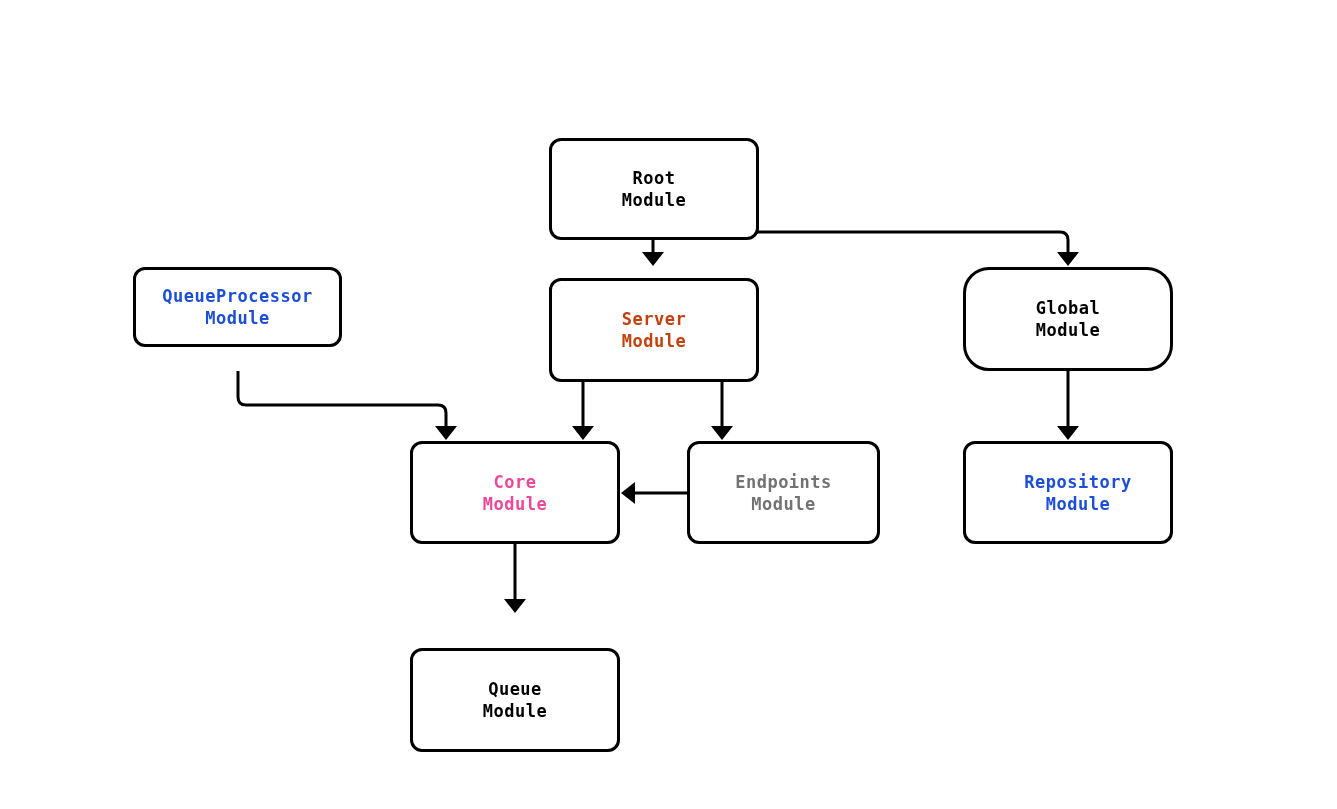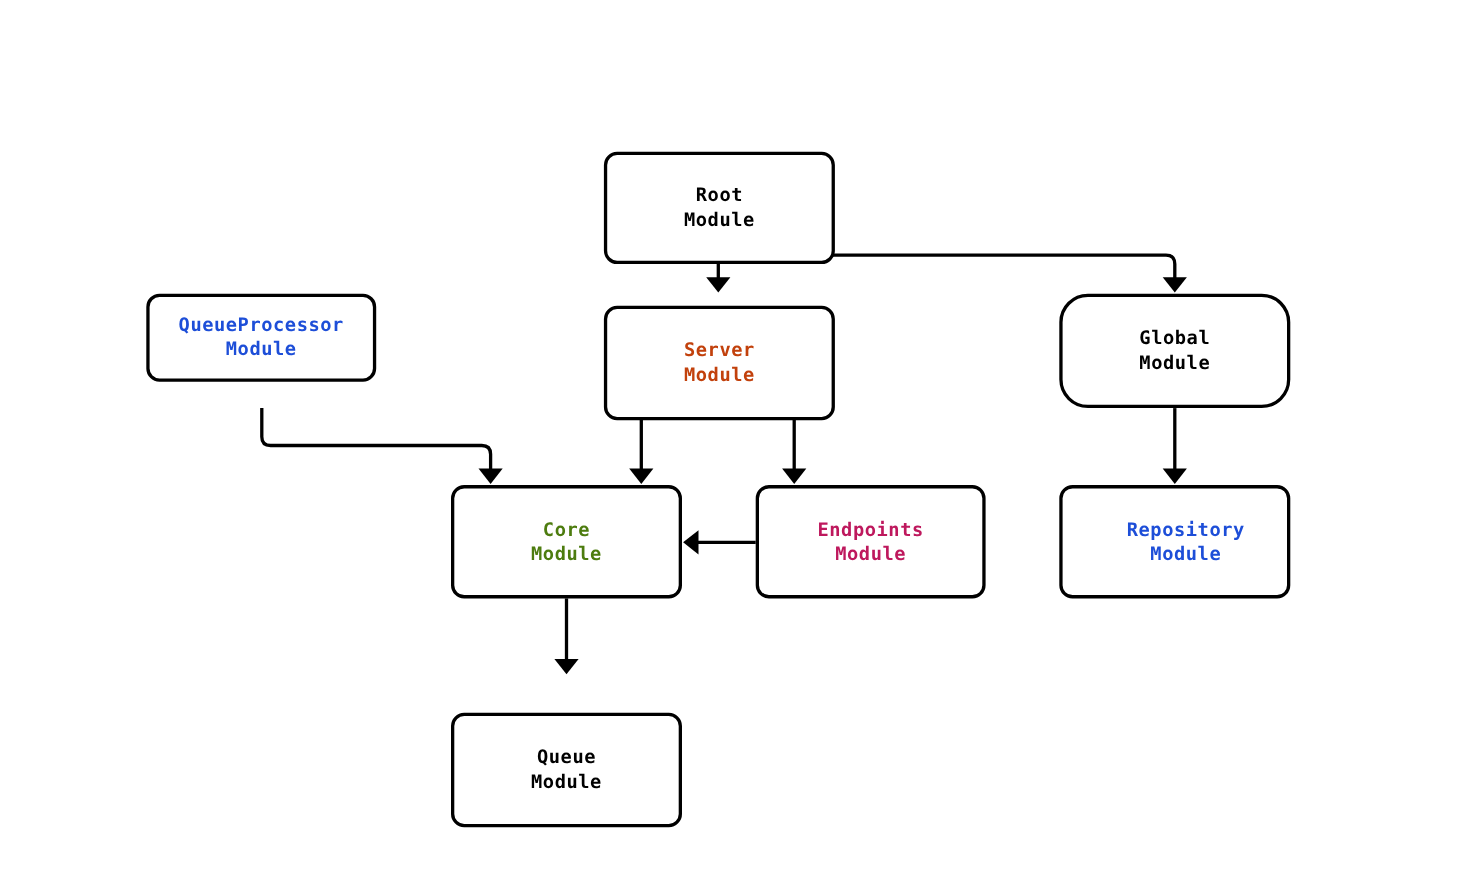--- a/index.html
+++ b/index.html
@@ -101,26 +101,26 @@
   <div class="node" style="left: 549px; top: 278px; width: 210px; height: 104px; border-color: rgb(0, 0, 0); color: #c2410c;">
     <span class="line1">Server</span>
     <span class="line2">Module</span>
   </div>
 
   <div class="node" style="left: 963px; top: 267px; width: 210px; height: 104px; border-color: rgb(0, 0, 0); color: rgb(0, 0, 0); border-radius: 26px;">
     <span class="line1">Global</span>
     <span class="line2">Module</span>
   </div>
 
-  <div class="node" style="left: 410px; top: 441px; width: 210px; height: 103px; border-color: rgb(0, 0, 0); color: #4d7c0f;">
+  <div class="node" style="left: 410px; top: 441px; width: 210px; height: 103px; border-color: rgb(0, 0, 0); color: #ec4899;">
     <span class="line1">Core</span>
     <span class="line2">Module</span>
   </div>
 
-  <div class="node" style="left: 687px; top: 441px; width: 209px; height: 103px; border-color: rgb(0, 0, 0); color: #be185d;">
+  <div class="node" style="left: 687px; top: 441px; width: 193px; height: 103px; border-color: rgb(0, 0, 0); color: #737373;">
     <span class="line1">Endpoints</span>
     <span class="line2">Module</span>
   </div>
 
   <div class="node" style="left: 963px; top: 441px; width: 210px; height: 103px; border-color: rgb(0, 0, 0); color: #1d4ed8; padding-left: 20px;">
     <span class="line1">Repository</span>
     <span class="line2">Module</span>
   </div>
 
   <div class="node" style="left: 410px; top: 648px; width: 210px; height: 104px; border-color: rgb(0, 0, 0); color: rgb(0, 0, 0);">

